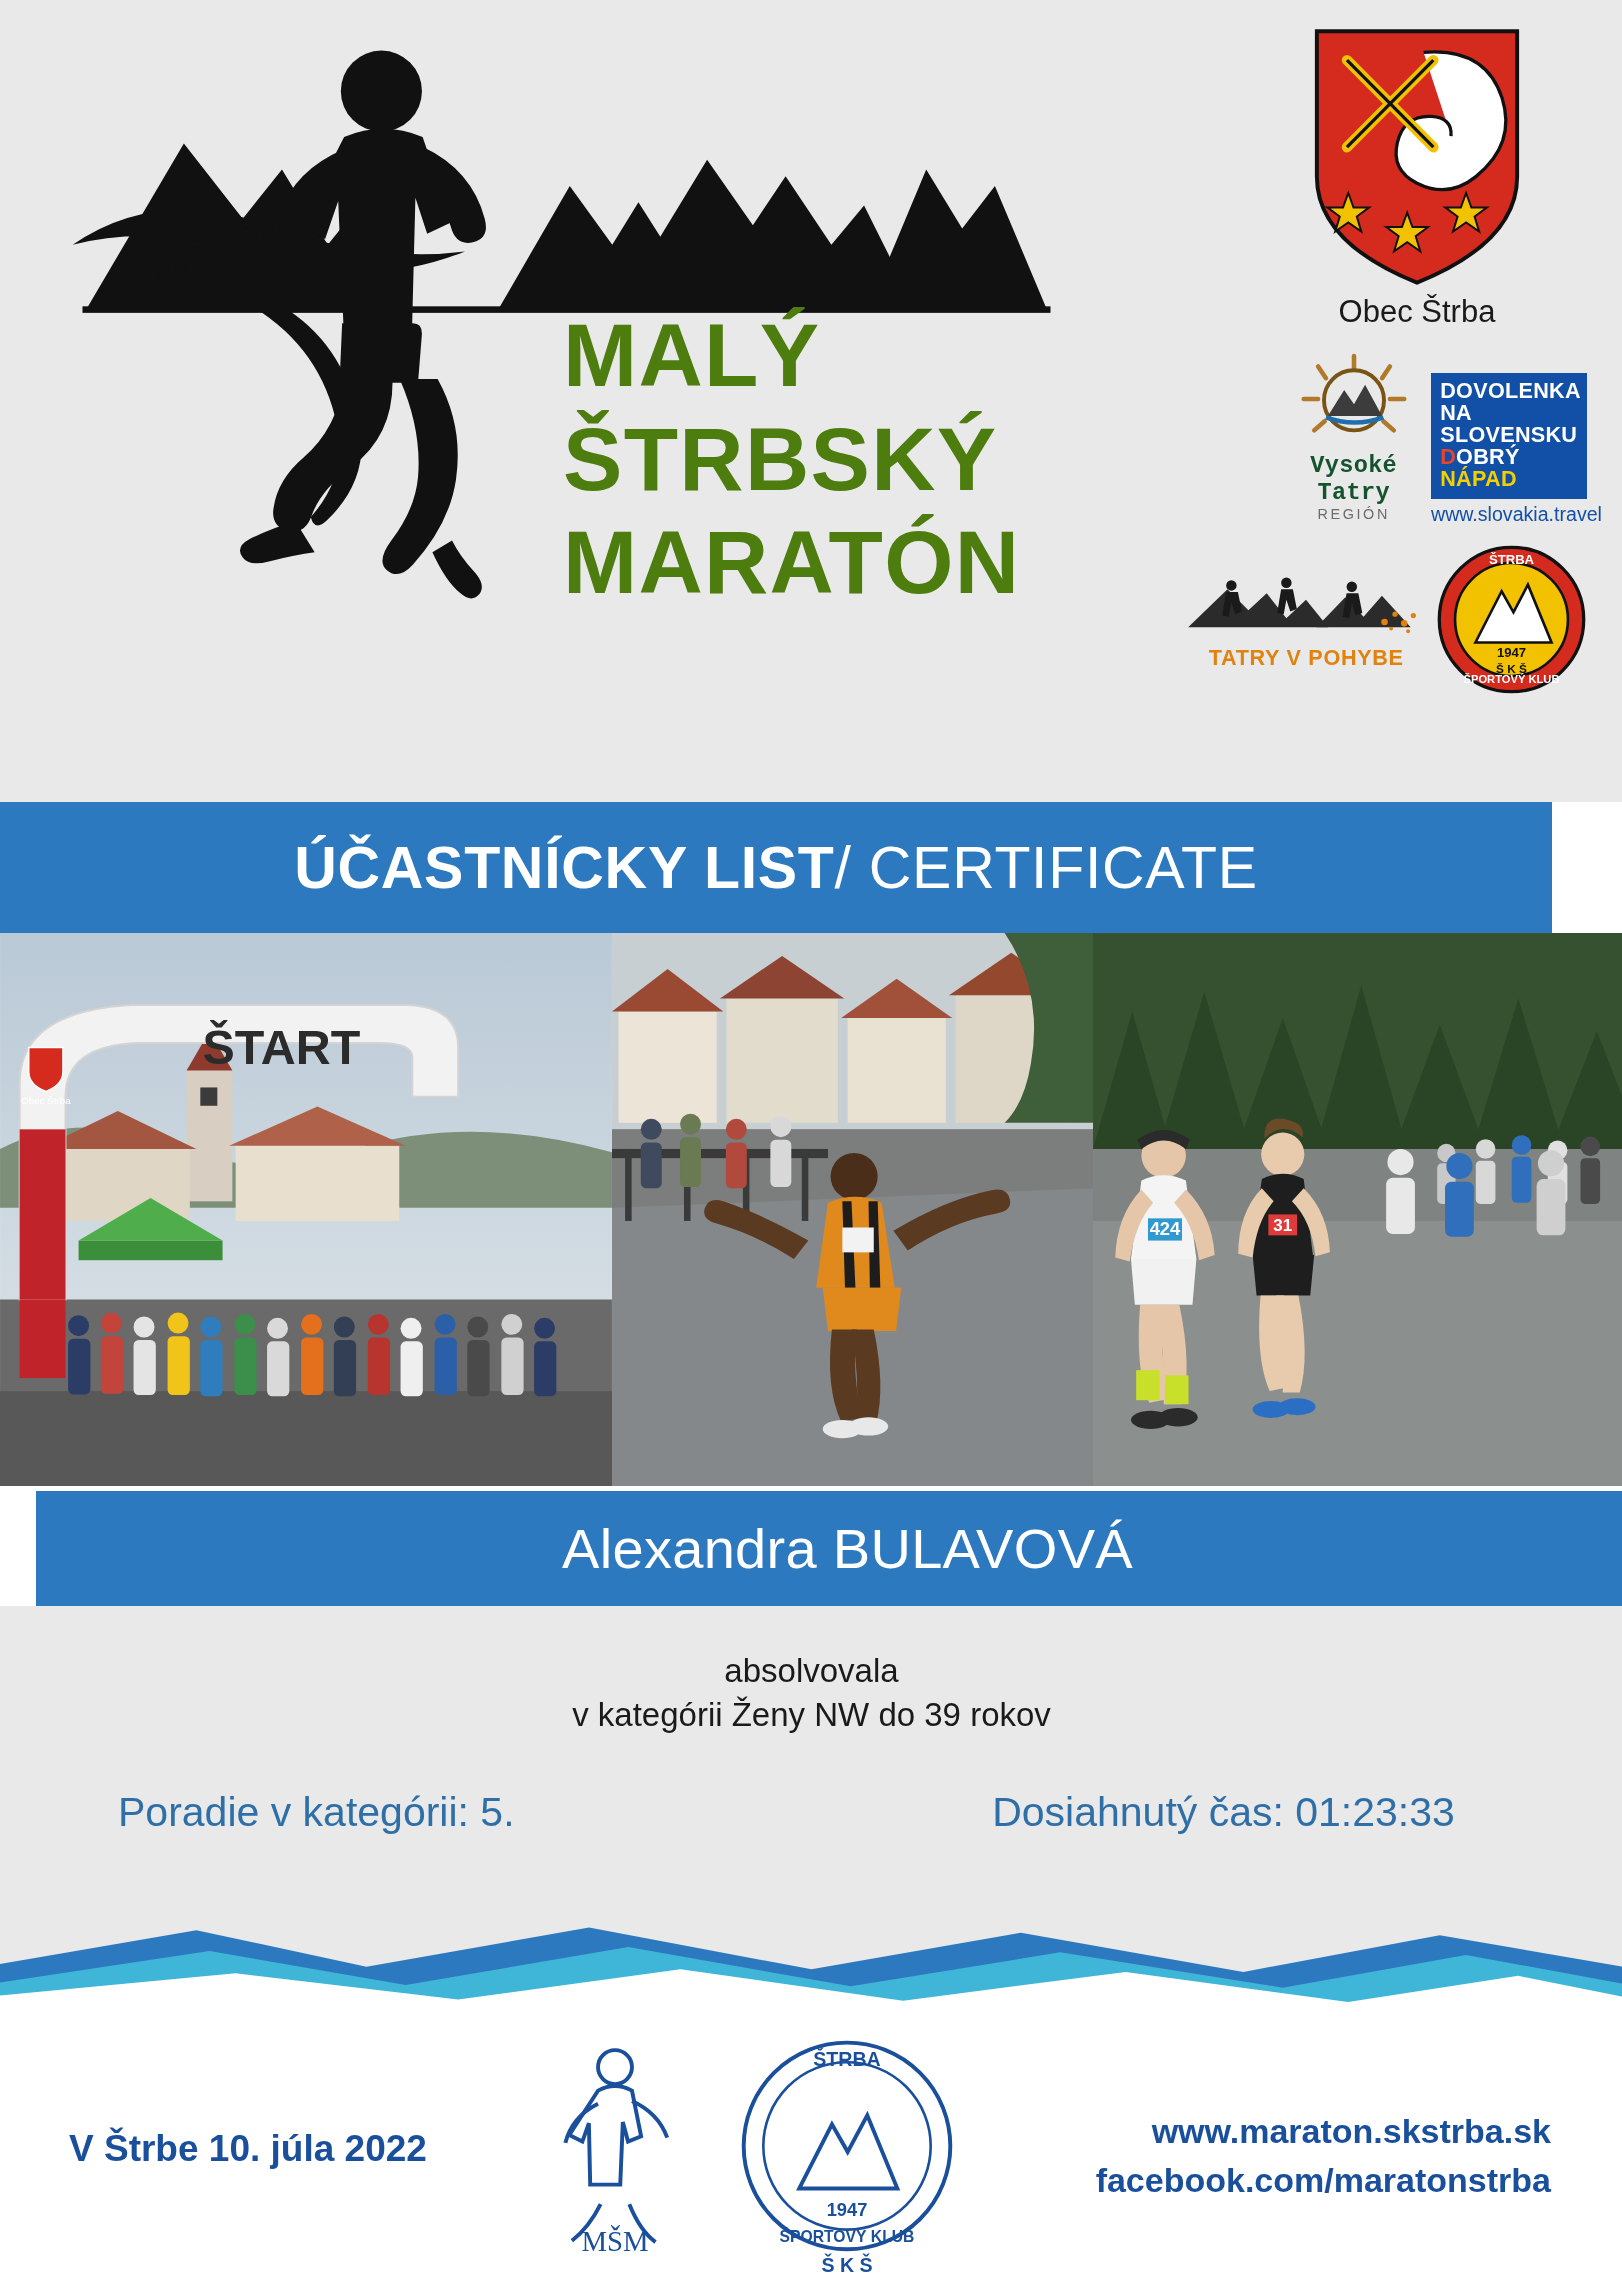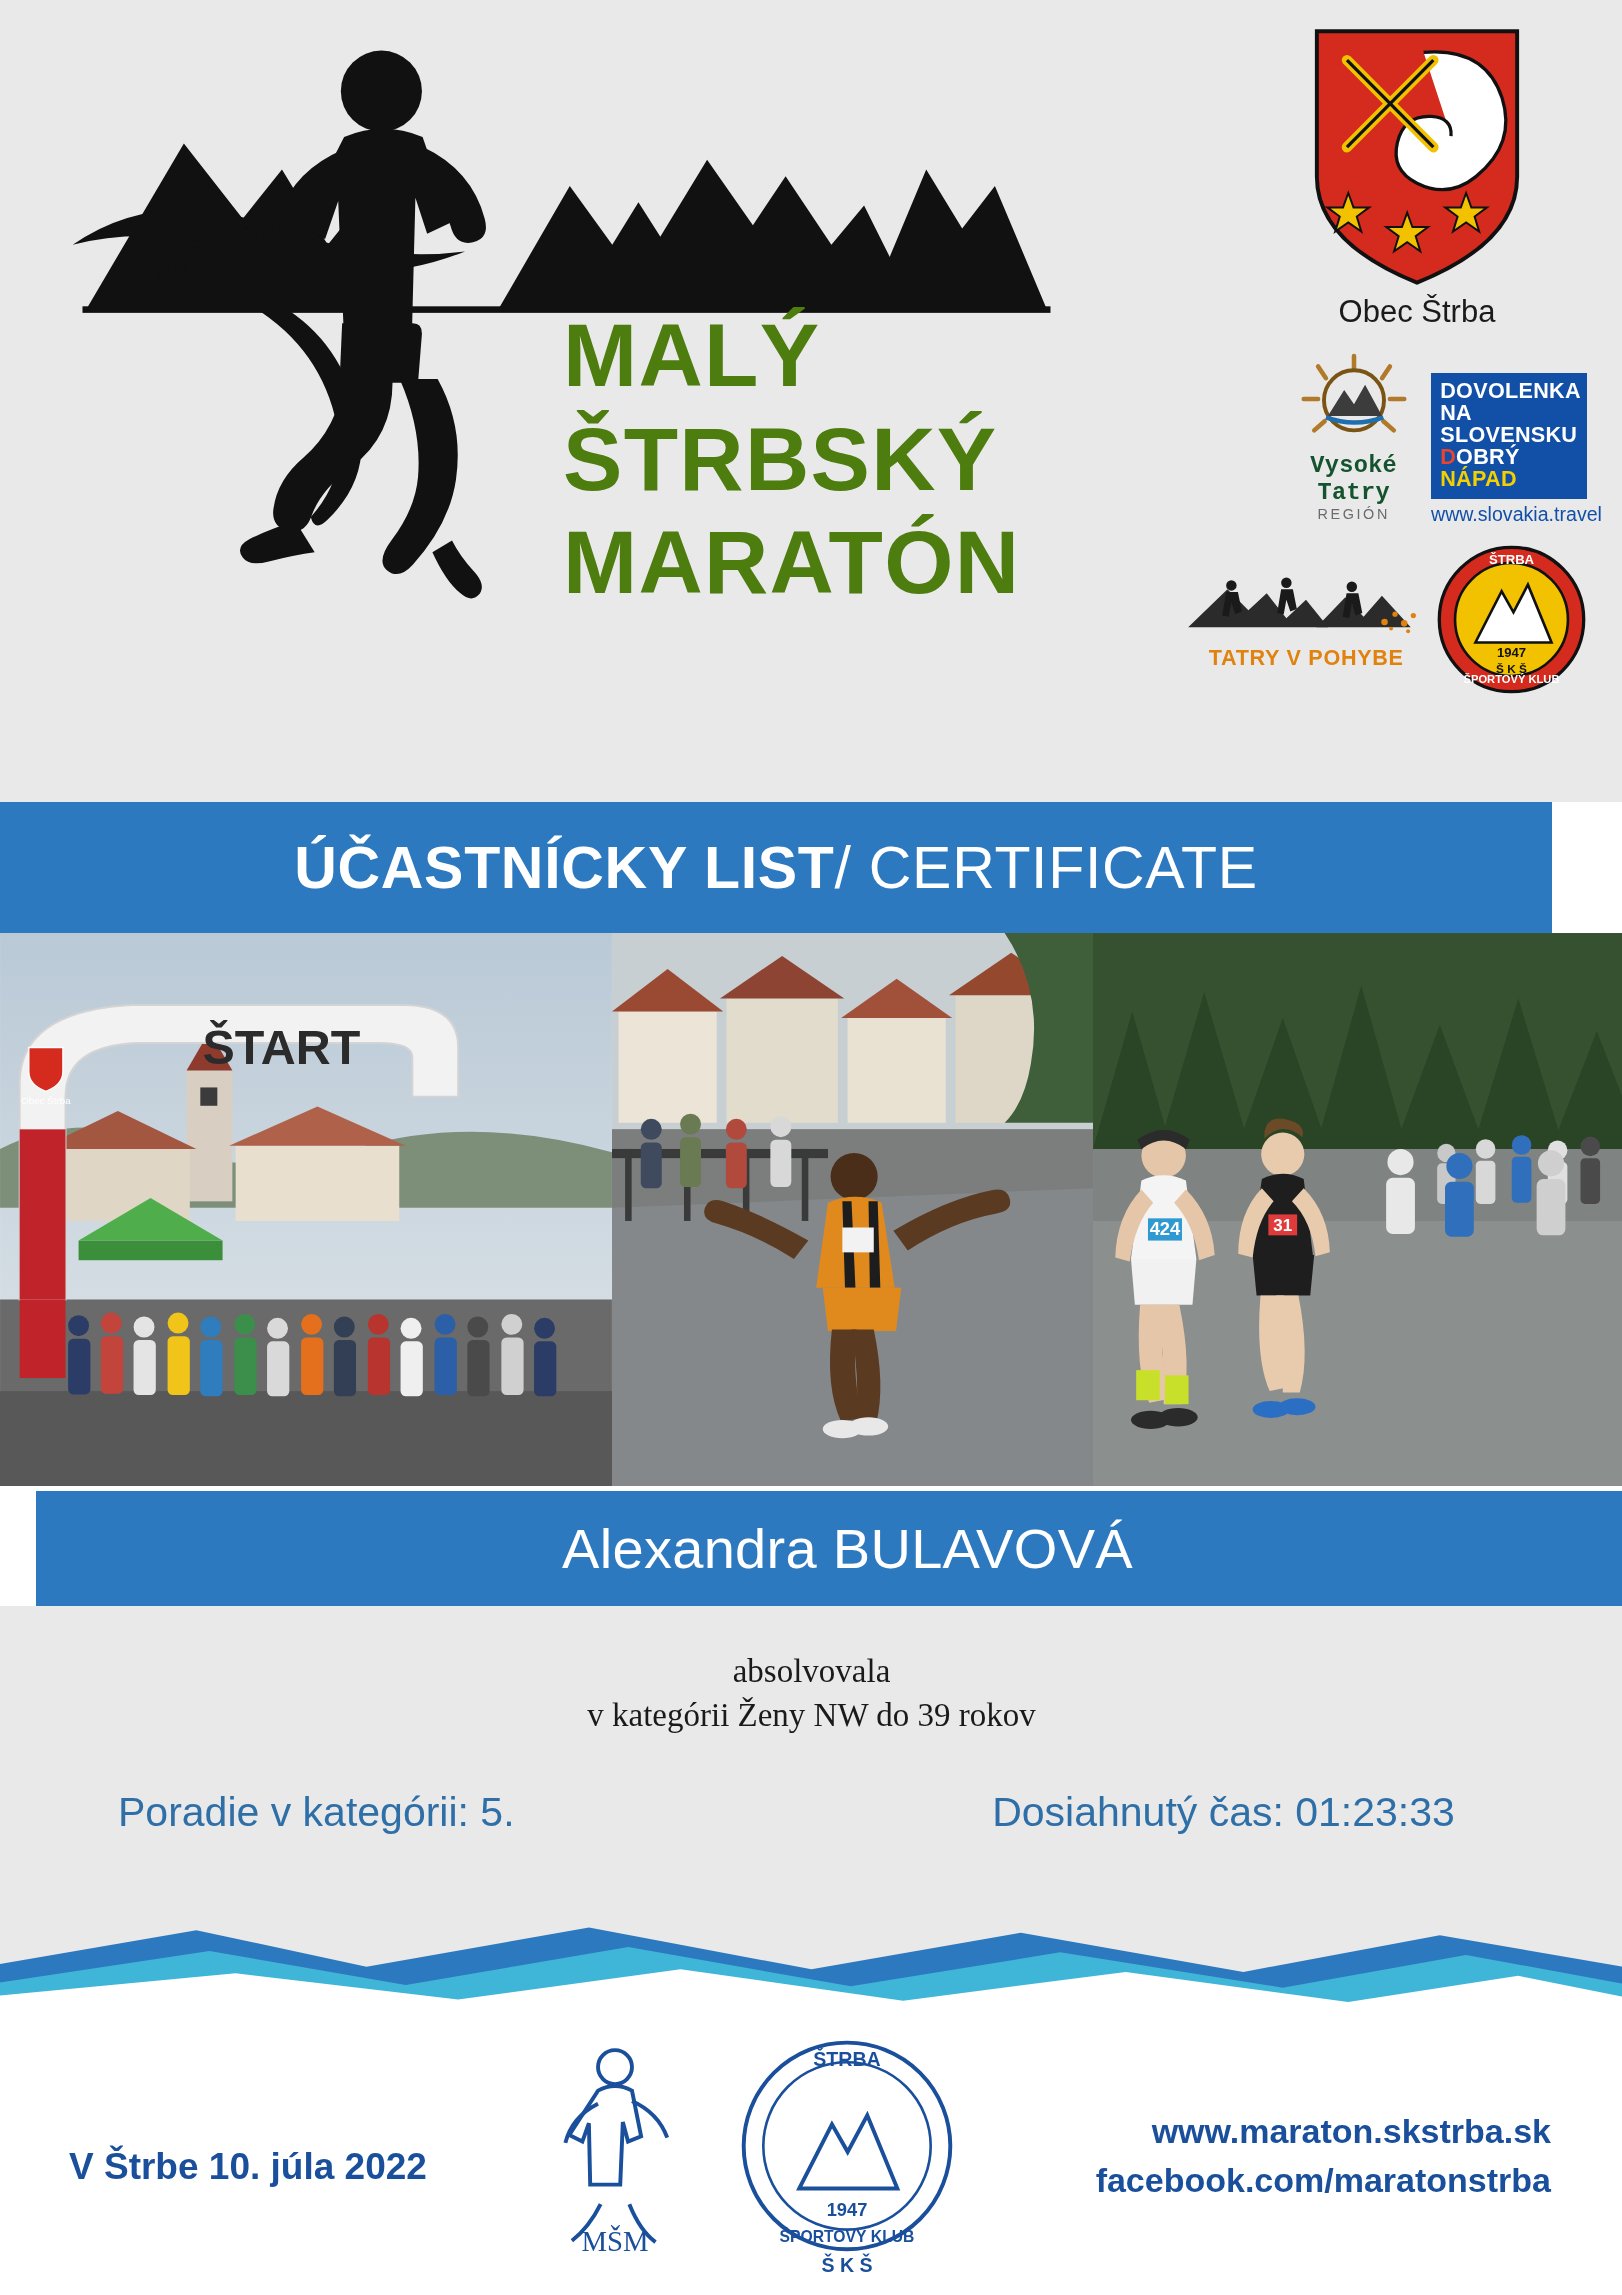--- a/index.html
+++ b/index.html
@@ -185,21 +185,20 @@
     height: 298px;
     background: #e9e9e9;
     position: relative;
   }
   .abs-lines {
     text-align: center;
     padding-top: 43px;
     color: #1a1a1a;
     font-size: 33px;
     line-height: 1.34;
-    font-family: Liberation Serif, serif;
   }
   .results {
     position: absolute;
     left: 0;
     top: 183px;
     width: 1623px;
     display: flex;
     color: #2f6fa8;
     font-size: 41px;
   }
@@ -227,21 +226,21 @@
   
   .footer {
     width: 1623px;
     height: 296px;
     background: #ffffff;
     position: relative;
   }
   .footer-date {
     position: absolute;
     left: 69px;
-    top: 144px;
+    top: 126px;
     color: #1a4f9c;
     font-weight: bold;
     font-size: 37px;
   }
   .footer-links {
     position: absolute;
     right: 72px;
     top: 105px;
     text-align: right;
     color: #1a4f9c;

